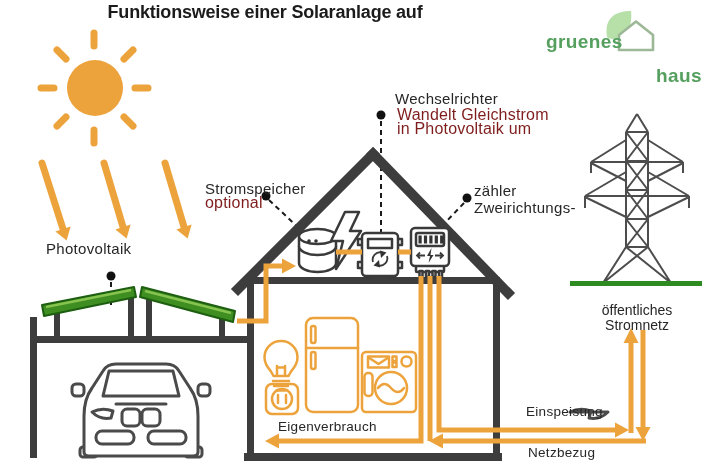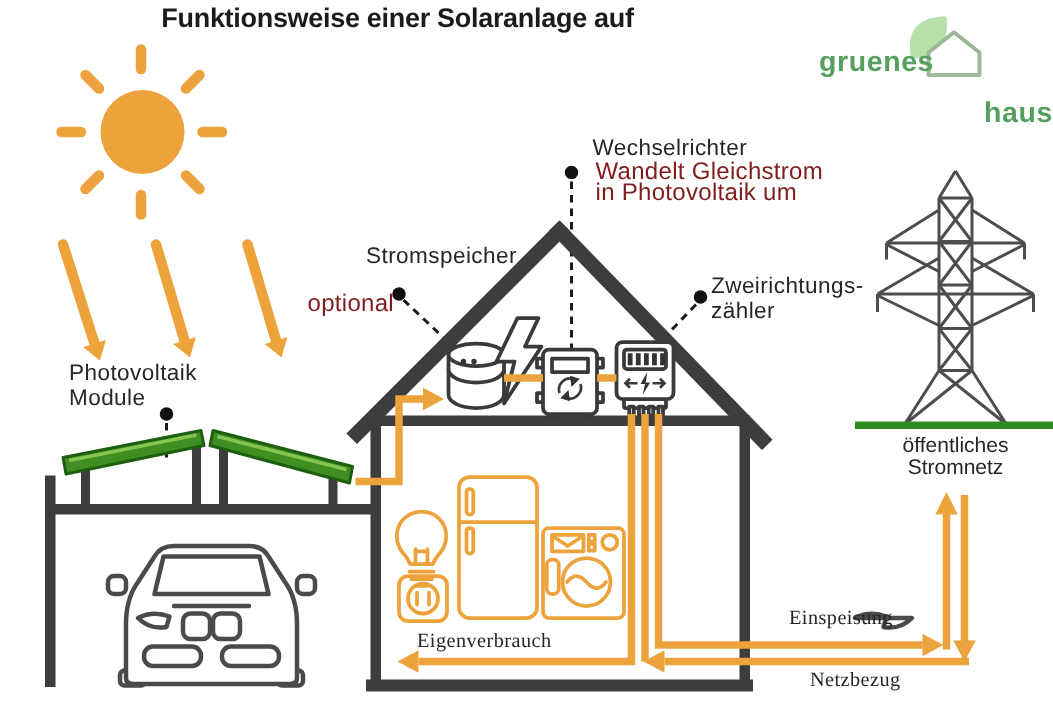--- a/index.html
+++ b/index.html
@@ -10,21 +10,21 @@
   }
   html,body{margin:0;padding:0;background:#fff;}
   #canvas{position:relative;width:702px;height:468px;background:#fff;overflow:hidden;
           font-family:"Liberation Sans", sans-serif;color:var(--text);}
   #art{position:absolute;left:0;top:0;}
   .txt{position:absolute;white-space:nowrap;color:#262626;}
   .title{left:35px;top:2px;width:460px;text-align:center;font-size:18px;line-height:21px;
          font-weight:bold;color:#1b1b1b;letter-spacing:-0.2px;}
   .lbl{font-size:15px;line-height:17px;letter-spacing:0.3px;}
   .sub{font-size:16px;line-height:13.5px;letter-spacing:0.2px;color:#7f1d1d;}
-  .flow{font-size:13.5px;letter-spacing:0.3px;font-family:Liberation Serif, serif;}
+  .flow{font-size:13.5px;letter-spacing:0.3px;}
   .gridlbl{left:572px;width:130px;text-align:center;font-size:14px;line-height:15px;}
   .logotxt{font-size:19px;font-weight:bold;color:var(--logo-green);letter-spacing:0.4px;}
   
   .leader{stroke:#1a1a1a;stroke-width:2;stroke-dasharray:5 4;fill:none;}
   .dot{fill:#111;}
   .struct{fill:var(--dark-gray);}
   .roofline{stroke:var(--dark-gray);stroke-width:10;fill:none;stroke-linecap:square;}
   .wire{stroke:var(--orange);stroke-width:5;fill:none;stroke-linejoin:miter;}
   .wirefill{fill:var(--orange);stroke:none;}
   .device{stroke:var(--device-outline);stroke-width:2.5;fill:#fff;stroke-linejoin:round;}
@@ -220,37 +220,36 @@
 
 <div class="txt title">
   <div>Funktionsweise einer Solaranlage auf</div>
 </div>
 
 <div class="txt logotxt" style="left:546px;top:31px;">gruenes</div>
 <div class="txt logotxt" style="left:656px;top:31px;margin-top:34px;">haus</div>
 
 <div class="txt lbl" style="left:46px;top:240px;">
   <div>Photovoltaik</div>
-  <div>Module</div>
-</div>
-
-<div class="txt lbl" style="left:205px;top:162px;margin-left:39px;">Stromspeicher</div>
+</div>
+
+<div class="txt lbl" style="left:205px;top:180px;">Stromspeicher</div>
 <div class="txt sub" style="left:205px;top:196px;">optional</div>
 
 <div class="txt lbl" style="left:395px;top:90px;">Wechselrichter</div>
 <div class="txt sub" style="left:397px;top:108px;">Wandelt Gleichstrom</div>
 <div class="txt sub" style="left:397px;top:121.5px;">in Photovoltaik um</div>
 
 <div class="txt lbl" style="left:474px;top:182px;">
+  <div>zähler</div>
   <div>Zweirichtungs-</div>
-  <div>zähler</div>
-</div>
-
-<div class="txt gridlbl" style="top:289px;text-align:center;">
+</div>
+
+<div class="txt gridlbl" style="top:303px;text-align:center;">
   <div>öffentliches</div>
   <div>Stromnetz</div>
 </div>
 
 <div class="txt flow" style="left:526px;top:404px;">Einspeisung</div>
-<div class="txt flow" style="left:540px;top:445px;">Netzbezug</div>
+<div class="txt flow" style="left:528px;top:445px;">Netzbezug</div>
 <div class="txt flow" style="left:278px;top:419px;">Eigenverbrauch</div>
 
 </div>
 
 </body></html>

